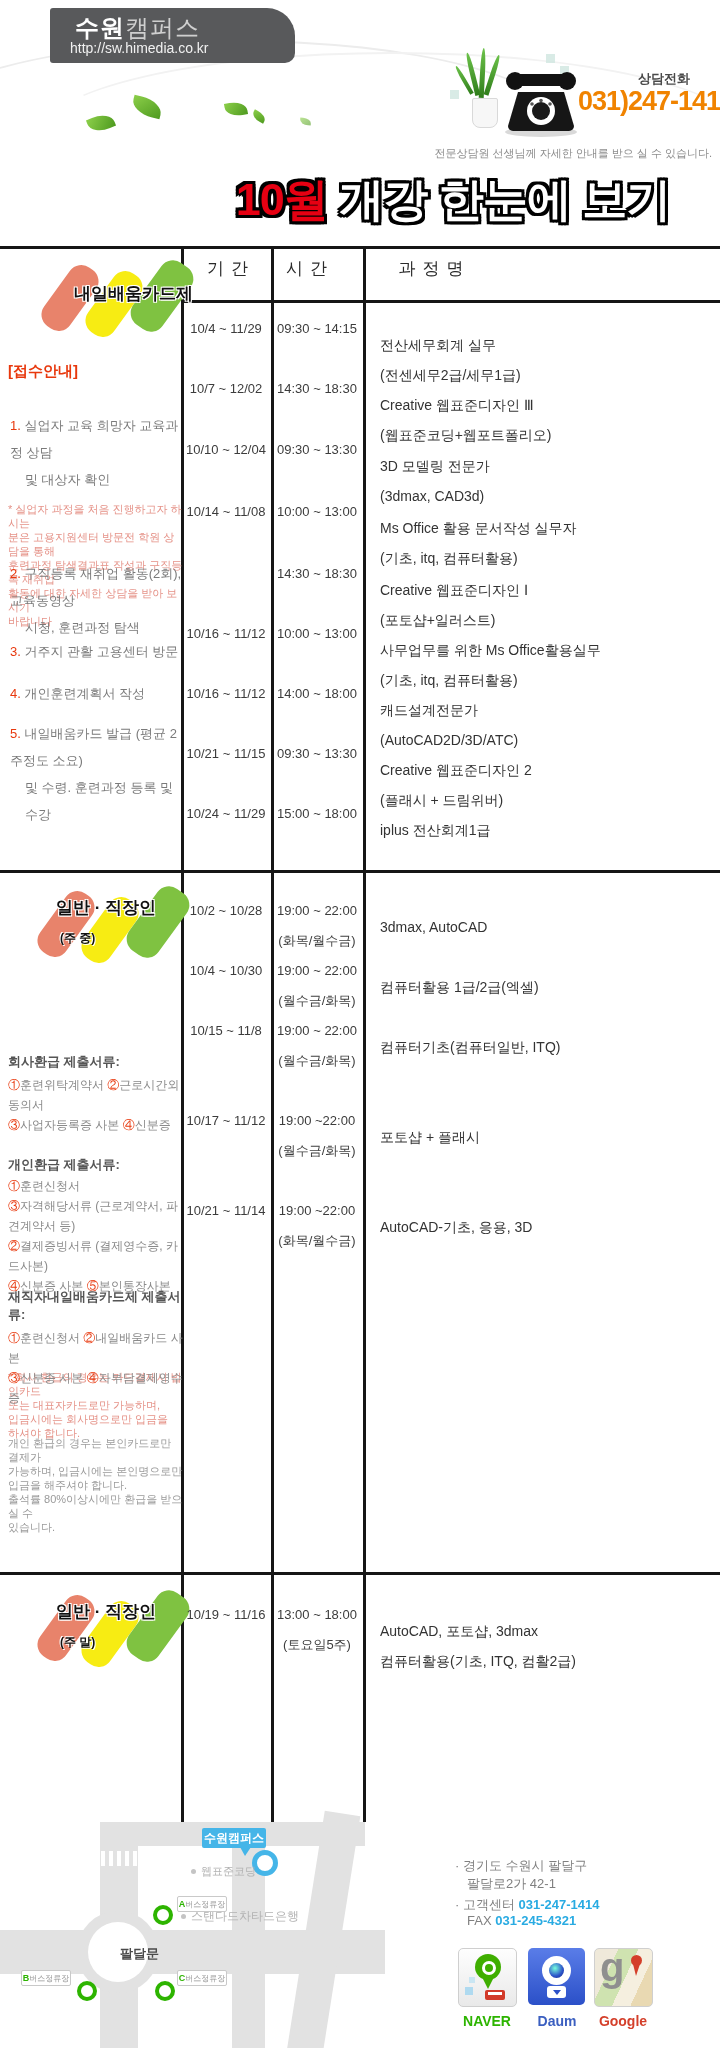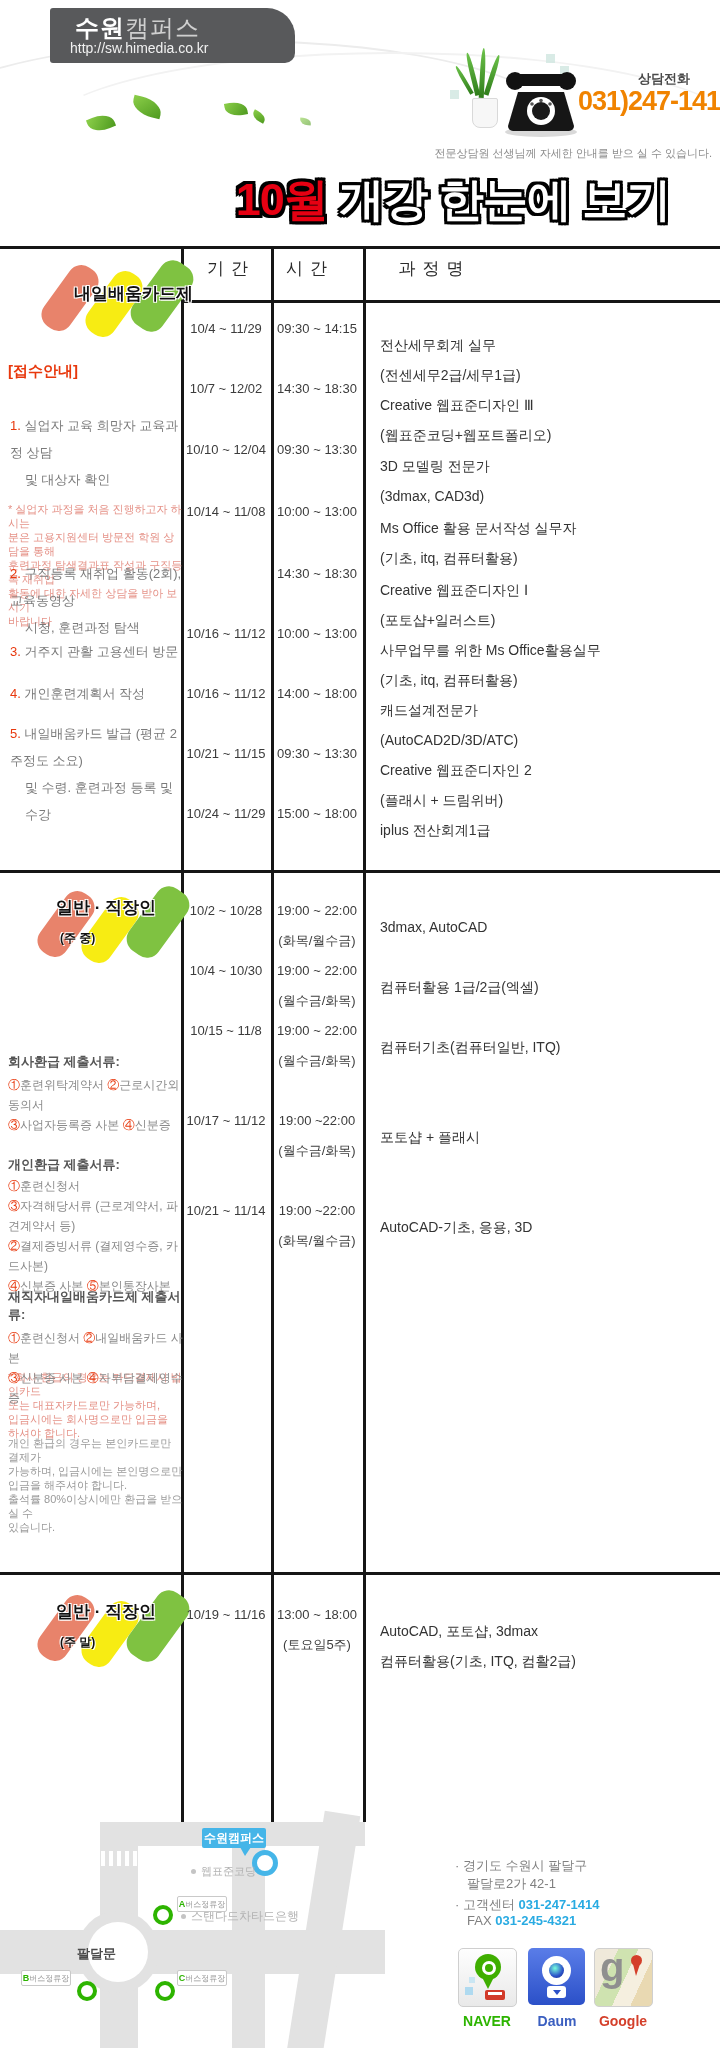--- a/index.html
+++ b/index.html
@@ -70,21 +70,21 @@
   .graynote{color:#9a9a9a;font-size:11px;line-height:14px;}
   .docs-title{font-size:13px;font-weight:bold;color:#555;}
   .docs-lines{font-size:12px;color:#8a8a8a;line-height:20px;}
   .cnum{color:#e8380d;}
 
   
   .road{background:#e2e2e2;}
   .cross{background:repeating-linear-gradient(90deg,#fff 0 4px,#e2e2e2 4px 8px);}
   .gate-outer{left:77px;top:1911px;width:82px;height:82px;background:#e2e2e2;border-radius:50%;}
   .gate-inner{left:88px;top:1922px;width:60px;height:60px;background:#fff;border-radius:50%;}
-  .gate-label{left:77px;top:1945px;width:82px;text-align:left;font-size:13px;font-weight:bold;color:#4a4a4a;}
+  .gate-label{left:77px;top:1945px;width:82px;text-align:right;font-size:13px;font-weight:bold;color:#4a4a4a;}
   .campus-tag{left:202px;top:1828px;width:64px;height:20px;background:#45b5e8;border-radius:2px;
               color:#fff;font-size:12px;font-weight:bold;text-align:center;line-height:20px;}
   .tag-pointer{left:240px;top:1847px;width:0;height:0;border-left:5px solid transparent;
                border-right:6px solid transparent;border-top:9px solid #45b5e8;}
   .campus-marker{left:252px;top:1850px;width:16px;height:16px;border:5px solid #45b5e8;
                  border-radius:50%;background:#fff;}
   .poi-dot{width:5px;height:5px;border-radius:50%;background:#c4c4c4;}
   .poi-text{font-size:11px;color:#b2b2b2;white-space:nowrap;}
   .bus-tag{position:absolute;width:48px;height:14px;background:#fff;border:1px solid #c9c9c9;
            border-radius:2px;font-size:8px;color:#999;line-height:14px;text-align:center;white-space:nowrap;}

